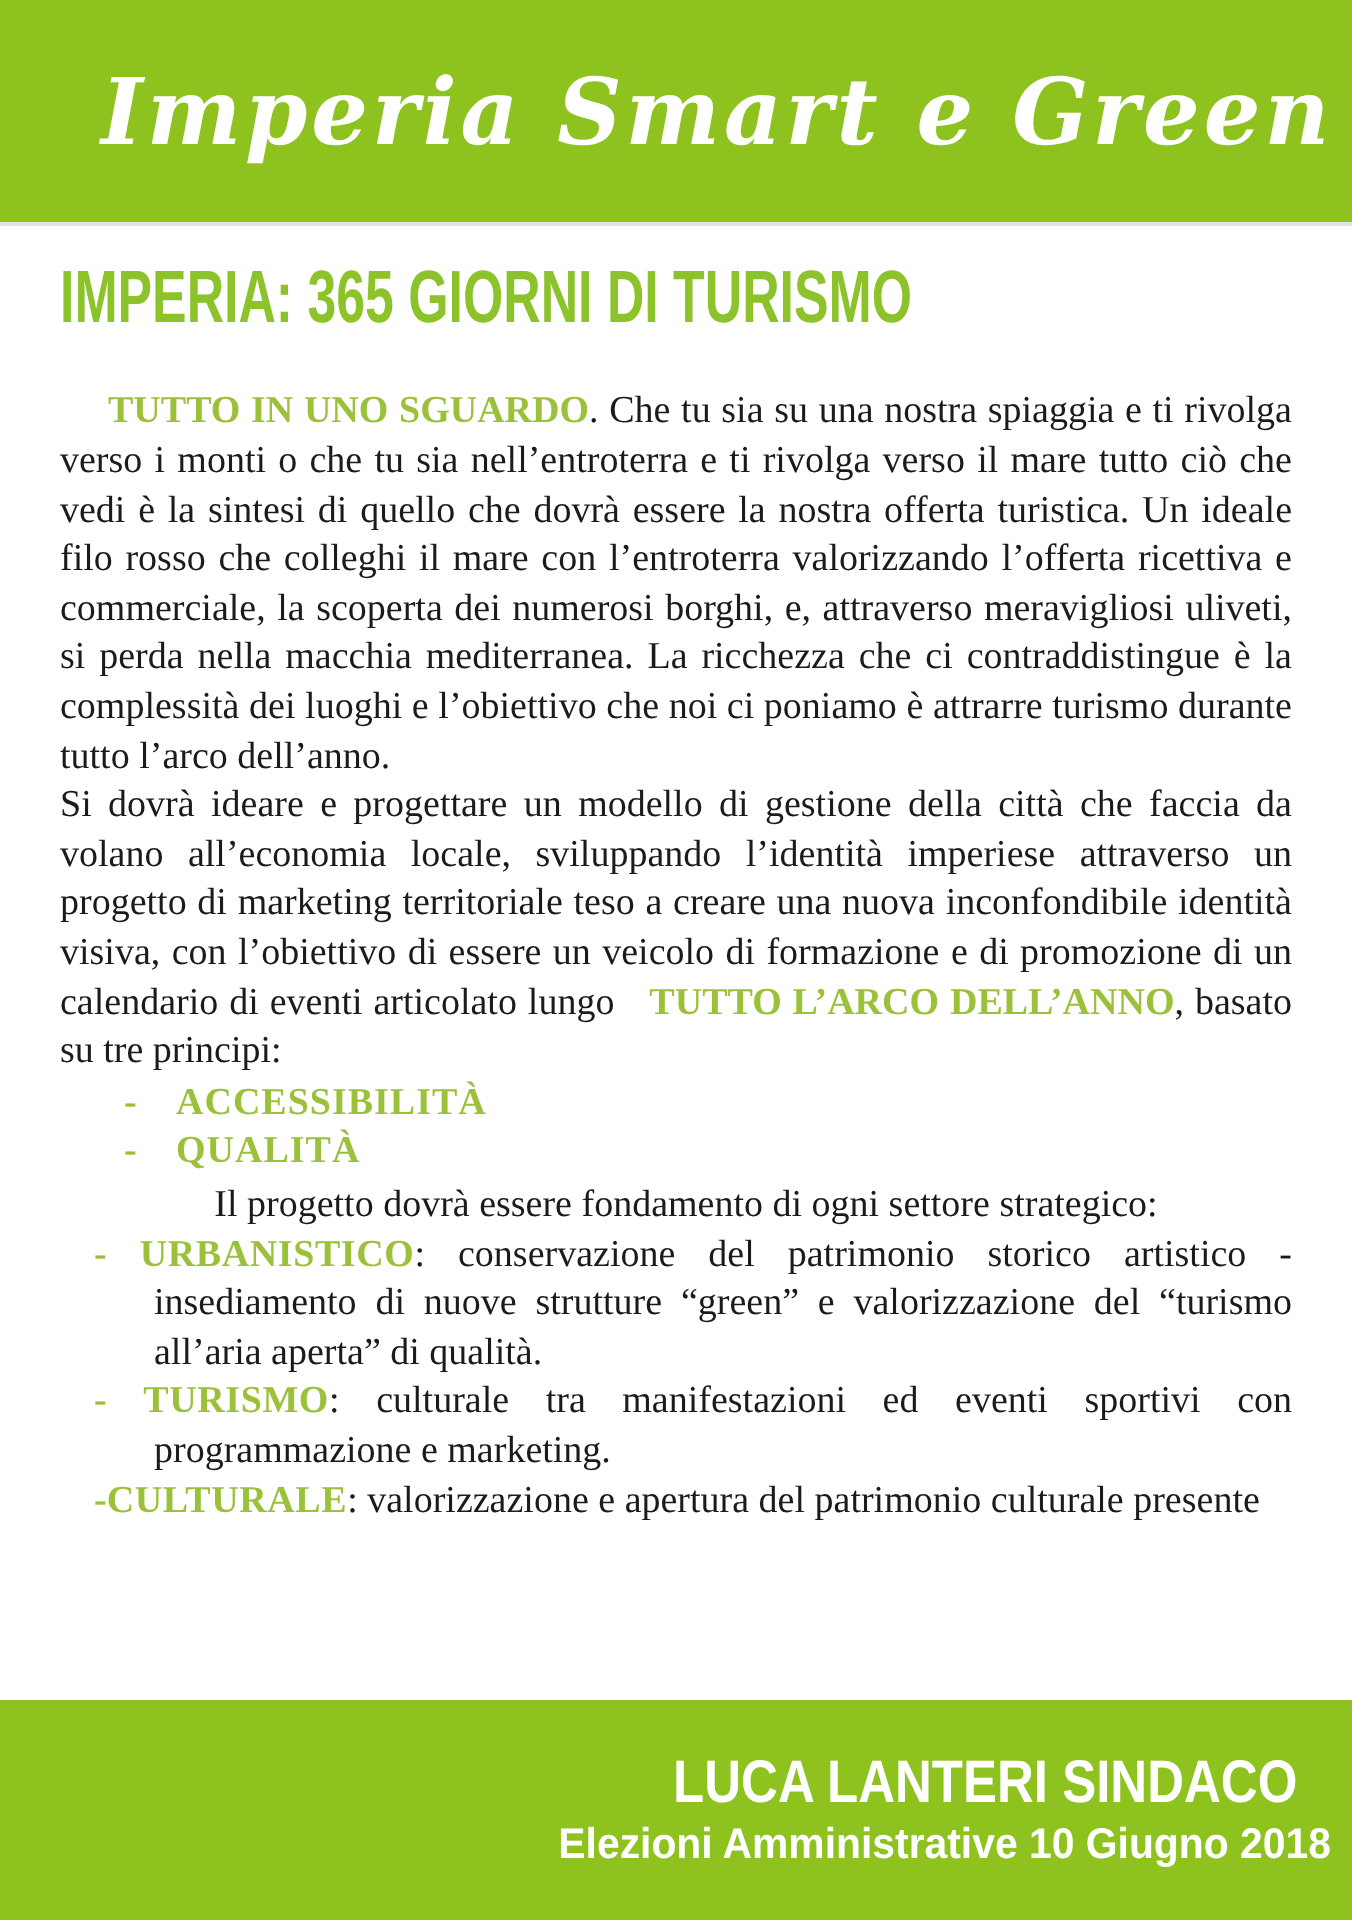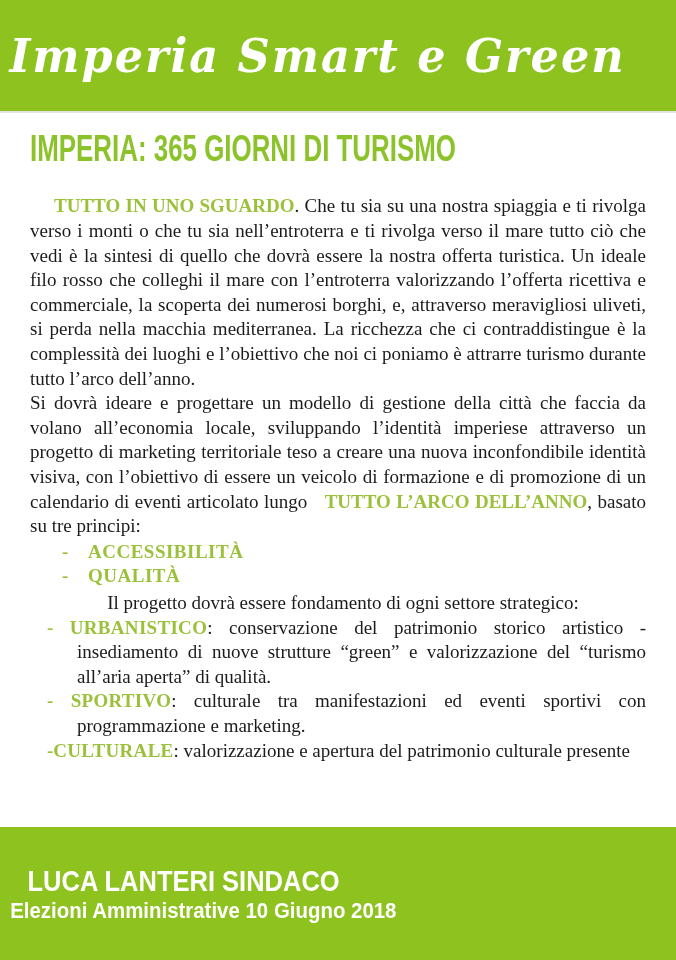--- a/index.html
+++ b/index.html
@@ -7,21 +7,21 @@
   .page {
     width:676px; height:960px; margin:0 auto;
     display:flex; flex-direction:column;
     background:var(--page_bg, #ffffff);
     font-family:"Liberation Serif", serif;
     overflow:hidden;
   }
   .banner {
     background:var(--banner_green, #8dc21f);
     display:flex; flex-direction:column;
-    align-items:flex-start; justify-content:center;
+    align-items:flex-end; justify-content:center;
   }
   .banner.top { height:113px; flex:0 0 auto; border-bottom:2px solid #e4e4df; }
   .script {
     font-family:"DejaVu Serif", serif;
     font-style:italic; font-weight:bold;
     color:var(--banner_text, #ffffff);
     font-size:46px; letter-spacing:2px;
     display:inline-block; transform:scaleX(0.97);
     white-space:nowrap;
   }
@@ -50,21 +50,21 @@
   }
   ul.principles .plabel {
     color:var(--accent_green, #9bc13a); font-weight:bold;
     letter-spacing:0.5px;
   }
   .sintro { margin:2px 0 0 10px; text-align:center; }
   ul.sectors { list-style:none; margin:0; }
   ul.sectors li { padding-left:47px; text-indent:-30px; }
   .dash2 { color:var(--accent_green, #9bc13a); font-weight:bold; }
   .slabel { color:var(--accent_green, #9bc13a); font-weight:bold; letter-spacing:0.3px; }
-  .banner.bottom { height:133px; flex:0 0 auto; margin-top:auto; gap:1px; }
+  .banner.bottom { height:110px; flex:0 0 auto; margin-top:auto; gap:1px; }
   .f1 .squeeze2 {
     font-family:"Liberation Sans", sans-serif; font-weight:bold;
     color:var(--banner_text, #ffffff); font-size:30px;
     display:inline-block; transform:scaleX(0.85); white-space:nowrap;
   }
   .f2 .squeeze3 {
     font-family:"Liberation Sans", sans-serif; font-weight:bold;
     color:var(--banner_text, #ffffff); font-size:21.5px;
     display:inline-block; transform:scaleX(0.95); white-space:nowrap;
   }
@@ -90,21 +90,21 @@
 
       <ul class="principles">
         <li><span class="dash">-</span><span class="plabel">ACCESSIBILITÀ</span></li>
         <li><span class="dash">-</span><span class="plabel">QUALITÀ</span></li>
       </ul>
 
       <p class="sintro">Il progetto dovrà essere fondamento di ogni settore strategico:</p>
 
       <ul class="sectors">
         <li><span class="dash2">-</span> <span class="slabel">URBANISTICO</span><span>: conservazione del patrimonio storico artistico - insediamento di nuove strutture “green” e valorizzazione del “turismo all’aria aperta” di qualità.</span></li>
-        <li><span class="dash2">-</span> <span class="slabel">SPORTIVO</span><span>: culturale tra manifestazioni ed eventi sportivi con programmazione e marketing.</span></li>
+        <li><span class="dash2">-</span> <span class="slabel">TURISMO</span><span>: culturale tra manifestazioni ed eventi sportivi con programmazione e marketing.</span></li>
         <li><span class="dash2">-</span><span class="slabel">CULTURALE</span><span>: valorizzazione e apertura del patrimonio culturale presente</span></li>
       </ul>
 
     </div>
   </main>
 
   <footer class="banner bottom">
     <div class="f1"><span class="squeeze2">LUCA LANTERI SINDACO</span></div>
     <div class="f2"><span class="squeeze3">Elezioni Amministrative 10 Giugno 2018</span></div>
   </footer>

